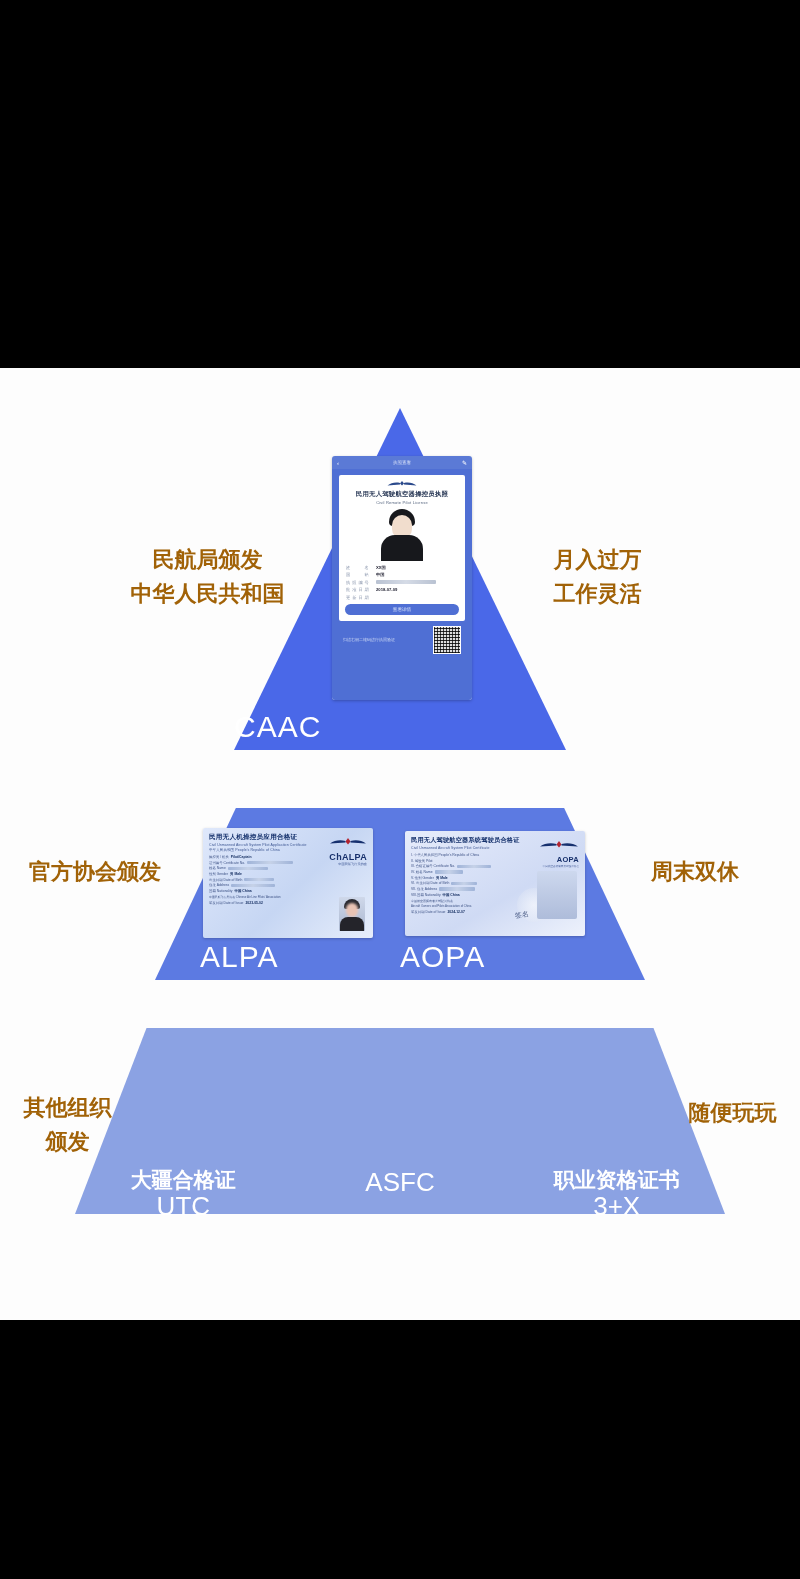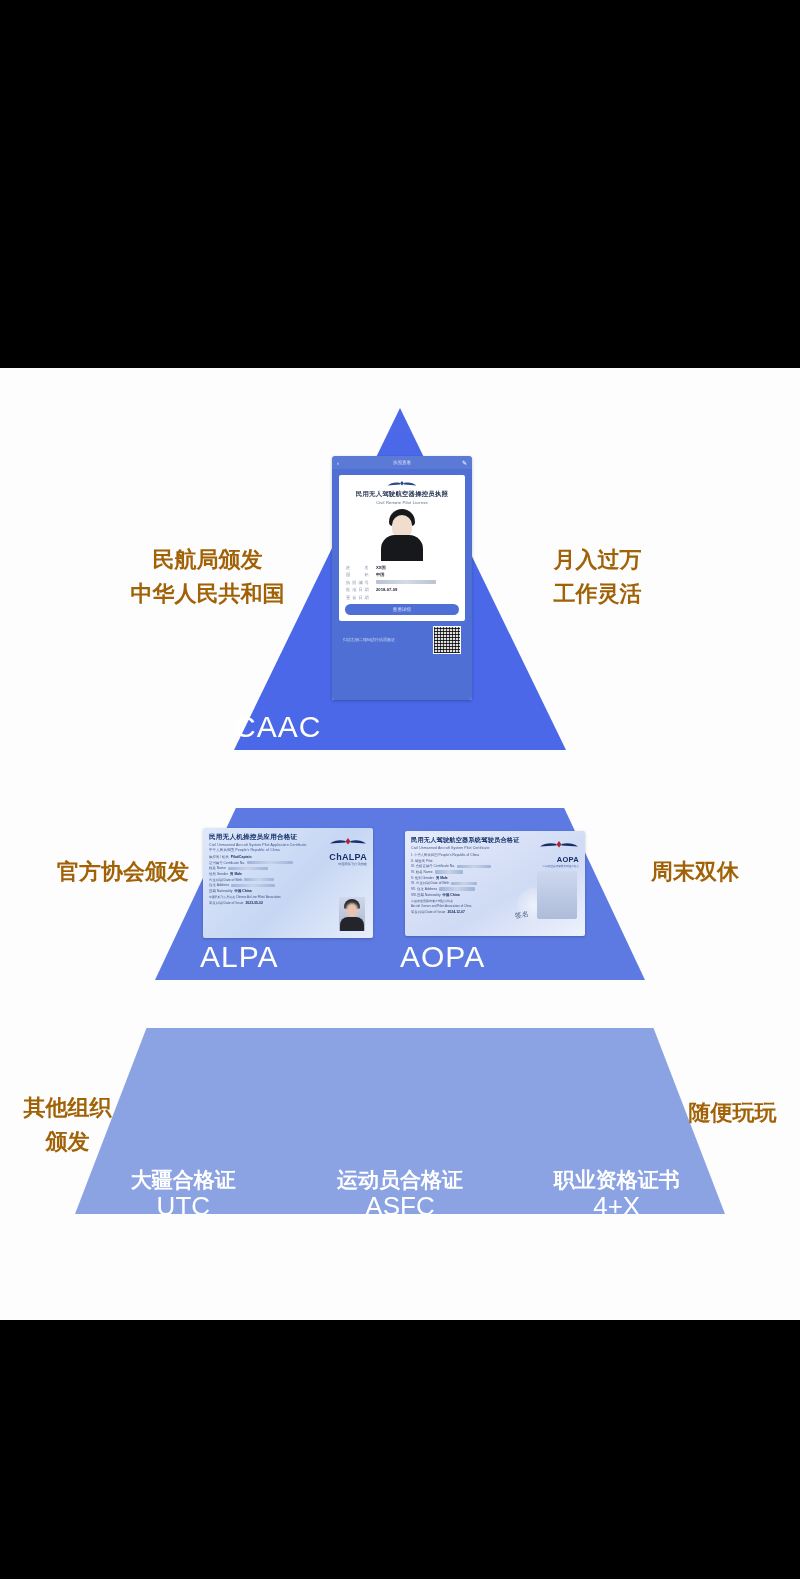--- a/index.html
+++ b/index.html
@@ -35,21 +35,21 @@
 
   .bot-caps{position:absolute;left:75px;top:800px;width:650px;display:flex;}
   .bot-cap{flex:1;text-align:center;color:#fff;line-height:1.12;}
   .bot-cap .cn{display:block;font-size:21px;font-weight:bold;}
   .bot-cap .en{display:block;font-size:26px;}
 
   
   .side{position:absolute;color:#a16207;font-size:22px;font-weight:bold;line-height:1.55;text-align:center;}
   .side-tl{left:100px;top:175px;width:215px;}
   .side-tr{left:490px;top:175px;width:215px;}
-  .side-ml{left:0px;top:487px;width:190px;padding-left:28px;}
+  .side-ml{left:0px;top:487px;width:190px;}
   .side-mr{left:600px;top:487px;width:190px;}
   .side-bl{left:0px;top:695px;width:135px;margin-top:28px;}
   .side-br{left:665px;top:728px;width:135px;}
 
   
   .phone{position:absolute;left:332px;top:88px;width:140px;height:244px;background:#e9eef7;
      border-radius:3px;overflow:hidden;box-shadow:0 1px 3px rgba(0,0,0,.25);}
   .ph-bar{height:13px;background:#5b7ad6;display:flex;align-items:center;
      justify-content:center;position:relative;}
   .ph-bar .t{color:#dbe4f8;font-size:4.5px;}
@@ -313,26 +313,25 @@
     <div class="side side-mr">周末双休</div>
 
     <div class="tier tier-bot"></div>
 
     <div class="bot-caps">
       <div class="bot-cap">
         <span class="cn">大疆合格证</span>
         <span class="en">UTC</span>
       </div>
       <div class="bot-cap">
-        <span class="cn">运动员合格证</span>
         <span class="en">ASFC</span>
       </div>
       <div class="bot-cap">
         <span class="cn">职业资格证书</span>
-        <span class="en">4+X</span>
+        <span class="en">3+X</span>
       </div>
     </div>
 
     <div class="side side-bl">
       <div>其他组织</div>
       <div>颁发</div>
     </div>
     <div class="side side-br">随便玩玩</div>
 
   </div>

